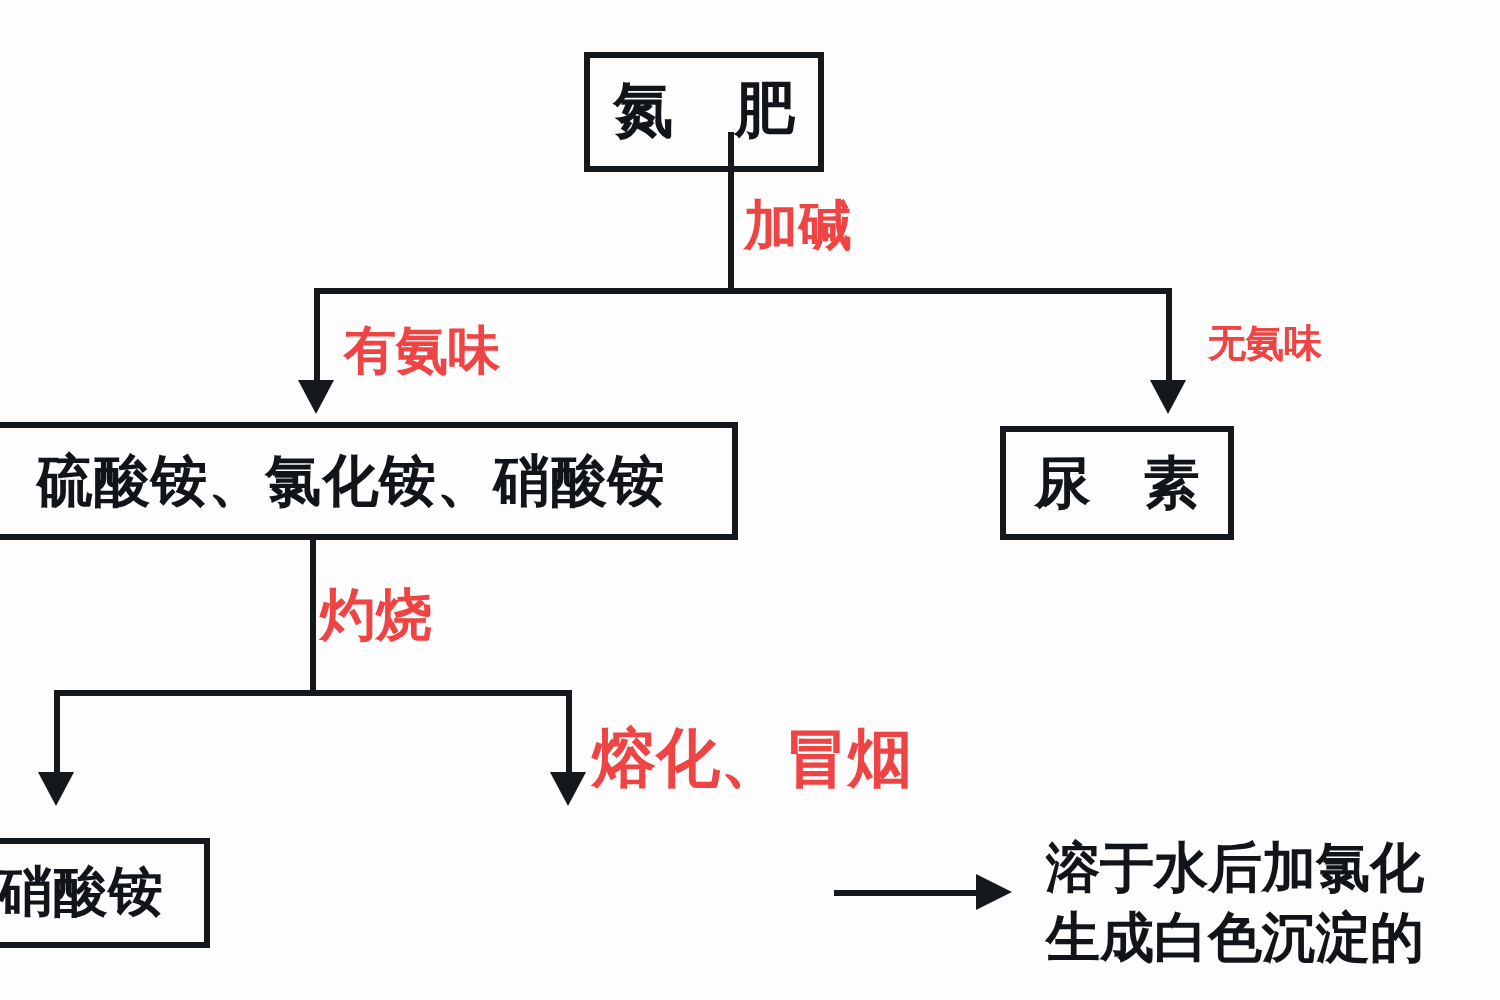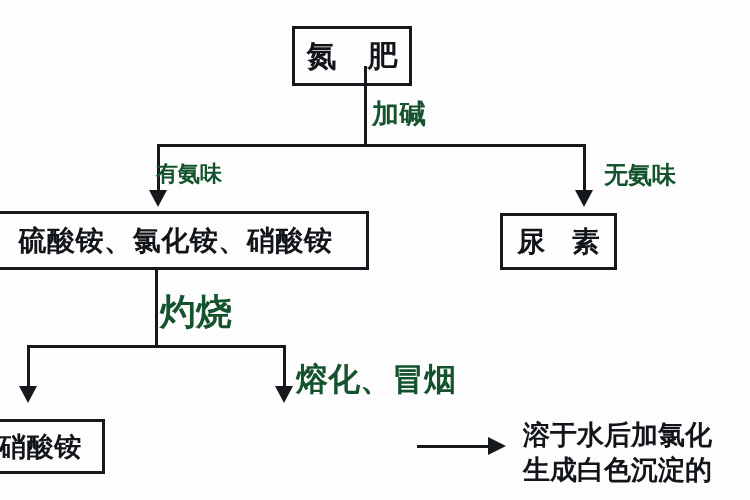--- a/index.html
+++ b/index.html
@@ -104,29 +104,29 @@
     width: 0;
     height: 0;
     border-top: 9px solid transparent;
     border-bottom: 9px solid transparent;
     border-left: 18px solid #15181c;
   }
 
   
   .edge-label {
     position: absolute;
-    color: #14532d;
+    color: #ef4444;
     font-weight: 700;
     white-space: nowrap;
     line-height: 1;
   }
   #label-add-alkali { left: 372px; top: 100px; font-size: 27px; }
-  #label-has-ammonia { left: 156px; top: 163px; font-size: 22px; }
-  #label-no-ammonia { left: 604px; top: 163px; font-size: 24px; }
-  #label-ignite { left: 160px; top: 294px; font-size: 36px; }
+  #label-has-ammonia { left: 172px; top: 163px; font-size: 26px; }
+  #label-no-ammonia { left: 604px; top: 163px; font-size: 19px; }
+  #label-ignite { left: 160px; top: 294px; font-size: 28px; }
   #label-burn-glow { left: 40px; top: 363px; font-size: 27px; }
   #label-melt-smoke { left: 296px; top: 363px; font-size: 32px; }
 
   
   #conclusion-text {
     position: absolute;
     left: 523px;
     top: 418px;
     width: 240px;
     color: #111418;

